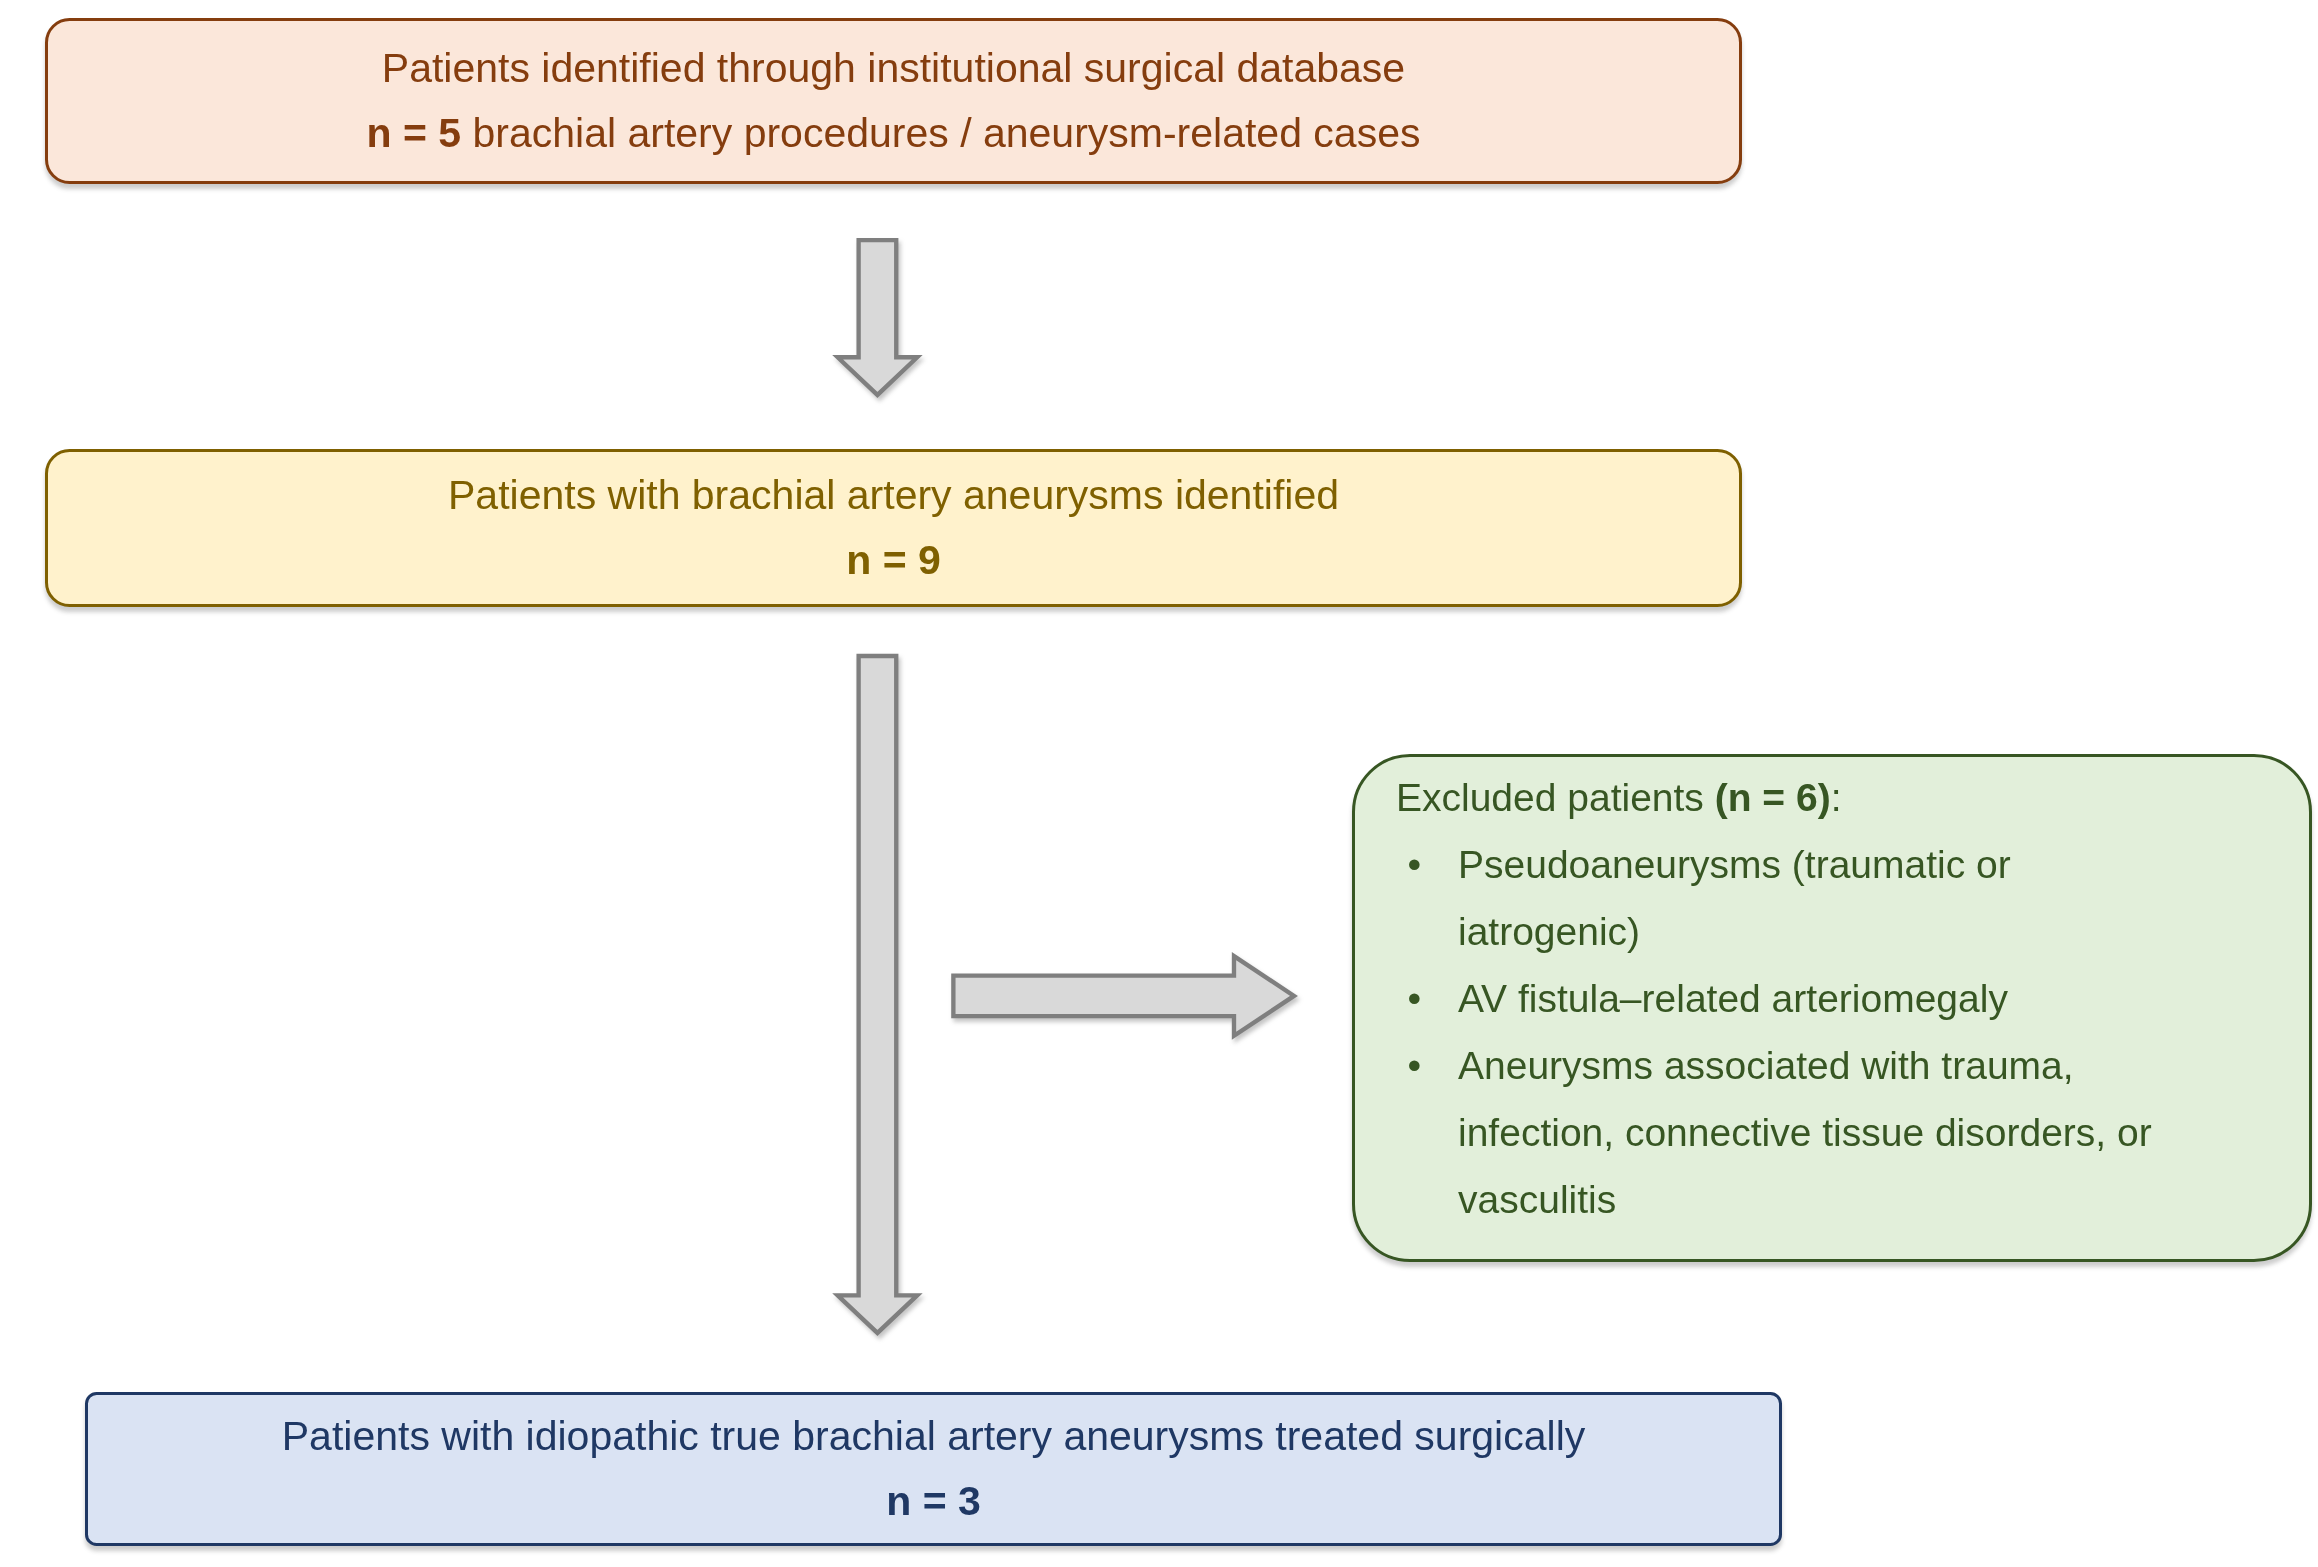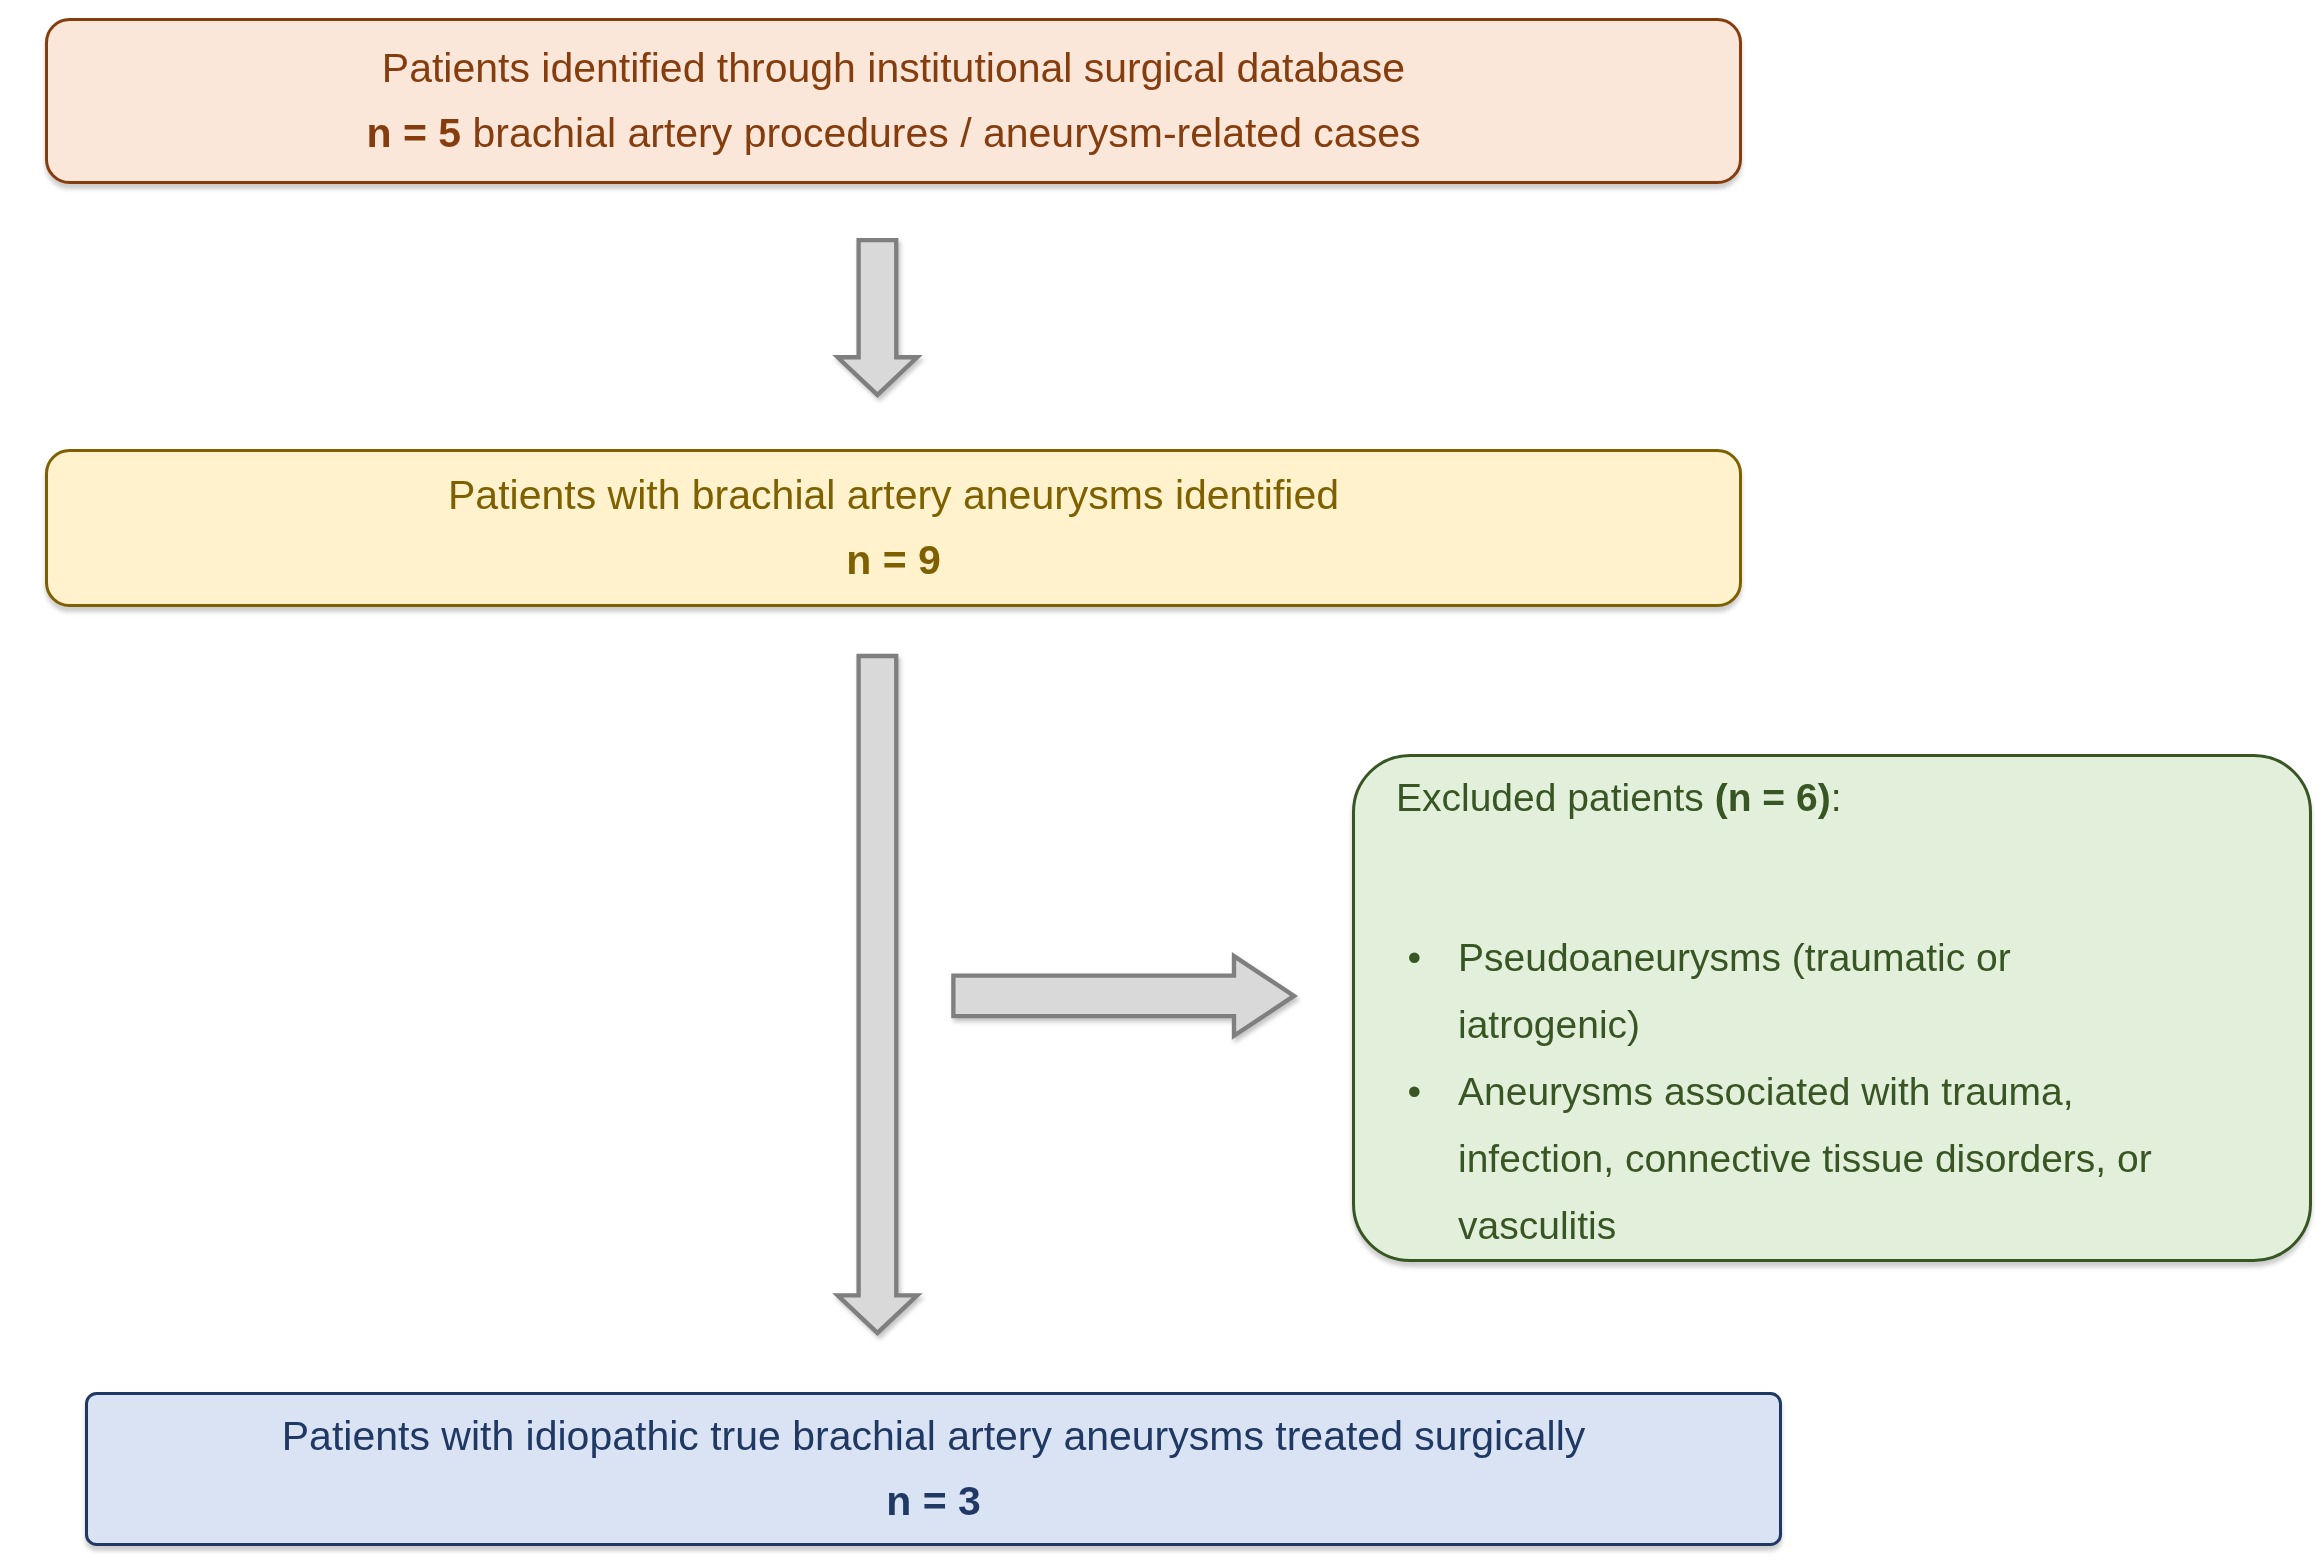--- a/index.html
+++ b/index.html
@@ -51,21 +51,21 @@
     padding: 0 29px;
     margin-left: 40px;
   }
   .box-excluded {
     left: 1352px; top: 754px; width: 960px; height: 508px;
     background: var(--excluded-fill);
     border: 3.6px solid var(--excluded-border);
     border-radius: 58px;
     color: var(--excluded-text);
     font-size: 39px; line-height: 67px;
-    justify-content: space-between;
+    justify-content: flex-start;
     text-align: left;
     padding: 7.2px 36px 0 41px;
   }
   .box-excluded .heading { margin: 0; }
   .box-excluded ul {
     list-style: none;
     margin: 0; padding: 0;
   }
   .box-excluded li {
     position: relative;
@@ -109,20 +109,21 @@
 
   <div class="flowbox box-identified">
     <div class="line">Patients with brachial artery aneurysms identified</div>
     <div class="line b">n = 9</div>
   </div>
 
   <div class="flowbox box-excluded">
     <div class="heading"><span>Excluded patients </span><span class="b">(n = 6)</span><span>:</span></div>
     <ul>
       <li>Pseudoaneurysms (traumatic or iatrogenic)</li>
+      <li>AV fistula–related arteriomegaly</li>
       <li>Aneurysms associated with trauma, infection, connective tissue disorders, or vasculitis</li>
     </ul>
   </div>
 
   <div class="flowbox box-final">
     <div class="line">Patients with idiopathic true brachial artery aneurysms treated surgically</div>
     <div class="line b">n = 3</div>
   </div>
 
 </div>

